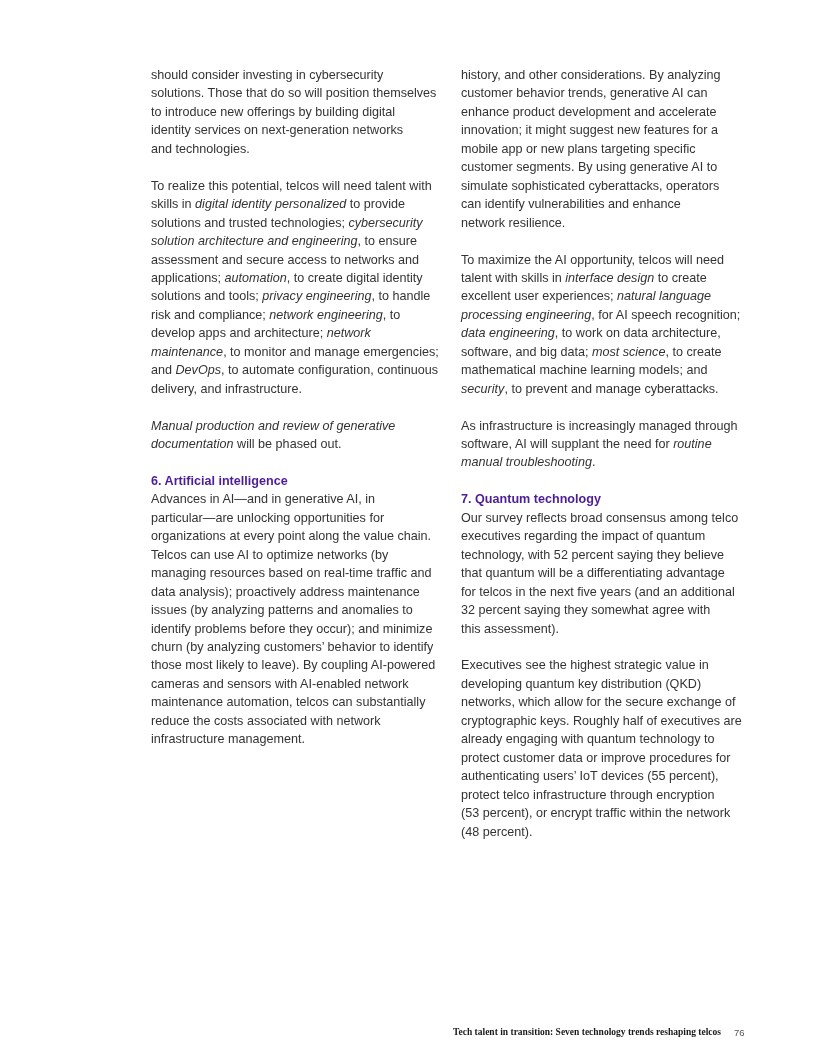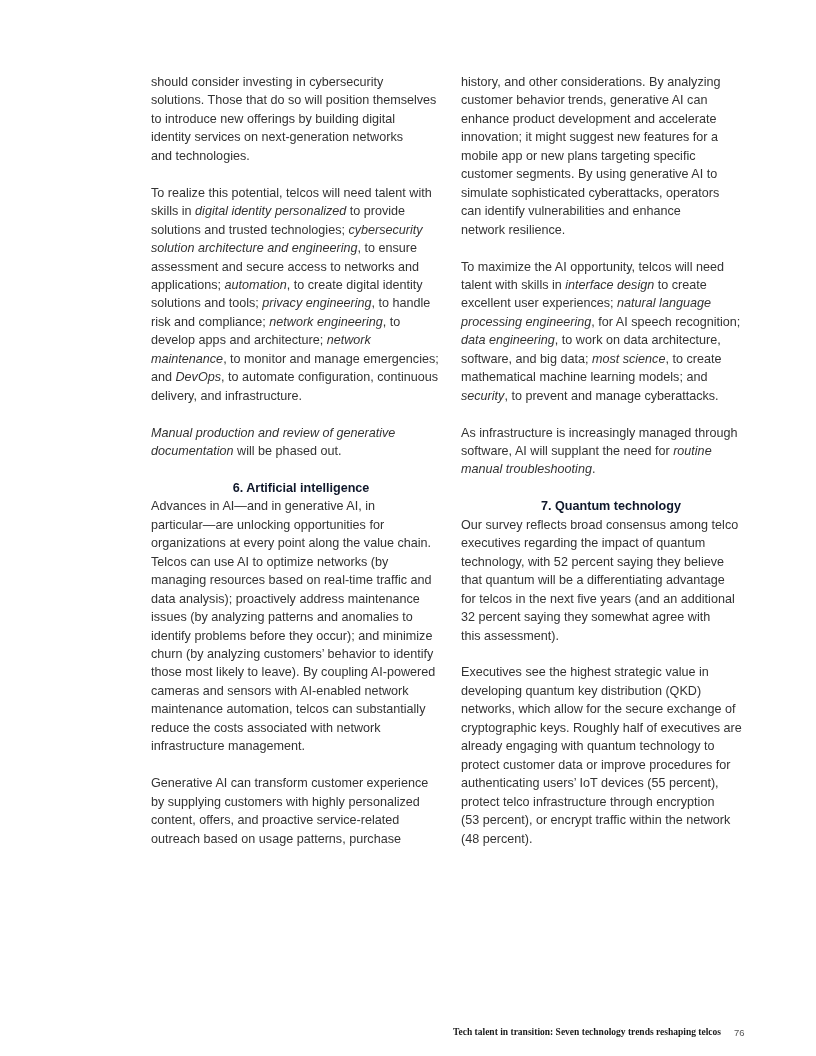--- a/index.html
+++ b/index.html
@@ -1,22 +1,22 @@
 <!DOCTYPE html>
 <html><head>
 <meta charset="utf-8">
 <style>
   html, body { margin: 0; padding: 0; background: #ffffff; }
   body { width: 816px; height: 1056px; position: relative; overflow: hidden;
          font-family: "Liberation Sans", sans-serif; color: #333333; }
-  .col { position: absolute; top: 73px; width: 300px; font-size: 12.6px; line-height: 18.45px; }
+  .col { position: absolute; top: 66px; width: 300px; font-size: 12.6px; line-height: 18.45px; }
   .col-left { left: 151px; }
   .col-right { left: 461px; }
   .para { margin: 0 0 18.45px 0; white-space: pre-line; }
-  .heading { font-weight: bold; color: #0f172a; margin: 0; text-align: center; }
+  .heading { font-weight: bold; color: #4c1d95; margin: 0; }
   em { font-style: italic; }
   .footer { position: absolute; top: 1027px; left: 0; width: 816px; font-size: 9.5px; }
   .footer-title { position: absolute; right: 95px; font-weight: bold; color: #1a1a1a; white-space: nowrap; font-family: Liberation Serif, serif; }
   .footer-page { position: absolute; left: 734px; color: #555555; }
 </style>
 </head>
 <body>
 
 <div class="col col-left">
   <p class="para">should consider investing in cybersecurity
@@ -46,24 +46,20 @@
 managing resources based on real-time traffic and
 data analysis); proactively address maintenance
 issues (by analyzing patterns and anomalies to
 identify problems before they occur); and minimize
 churn (by analyzing customers’ behavior to identify
 those most likely to leave). By coupling AI-powered
 cameras and sensors with AI-enabled network
 maintenance automation, telcos can substantially
 reduce the costs associated with network
 infrastructure management.</p>
-  <p class="para">Generative AI can transform customer experience
-by supplying customers with highly personalized
-content, offers, and proactive service-related
-outreach based on usage patterns, purchase</p>
 </div>
 
 <div class="col col-right">
   <p class="para">history, and other considerations. By analyzing
 customer behavior trends, generative AI can
 enhance product development and accelerate
 innovation; it might suggest new features for a
 mobile app or new plans targeting specific
 customer segments. By using generative AI to
 simulate sophisticated cyberattacks, operators

